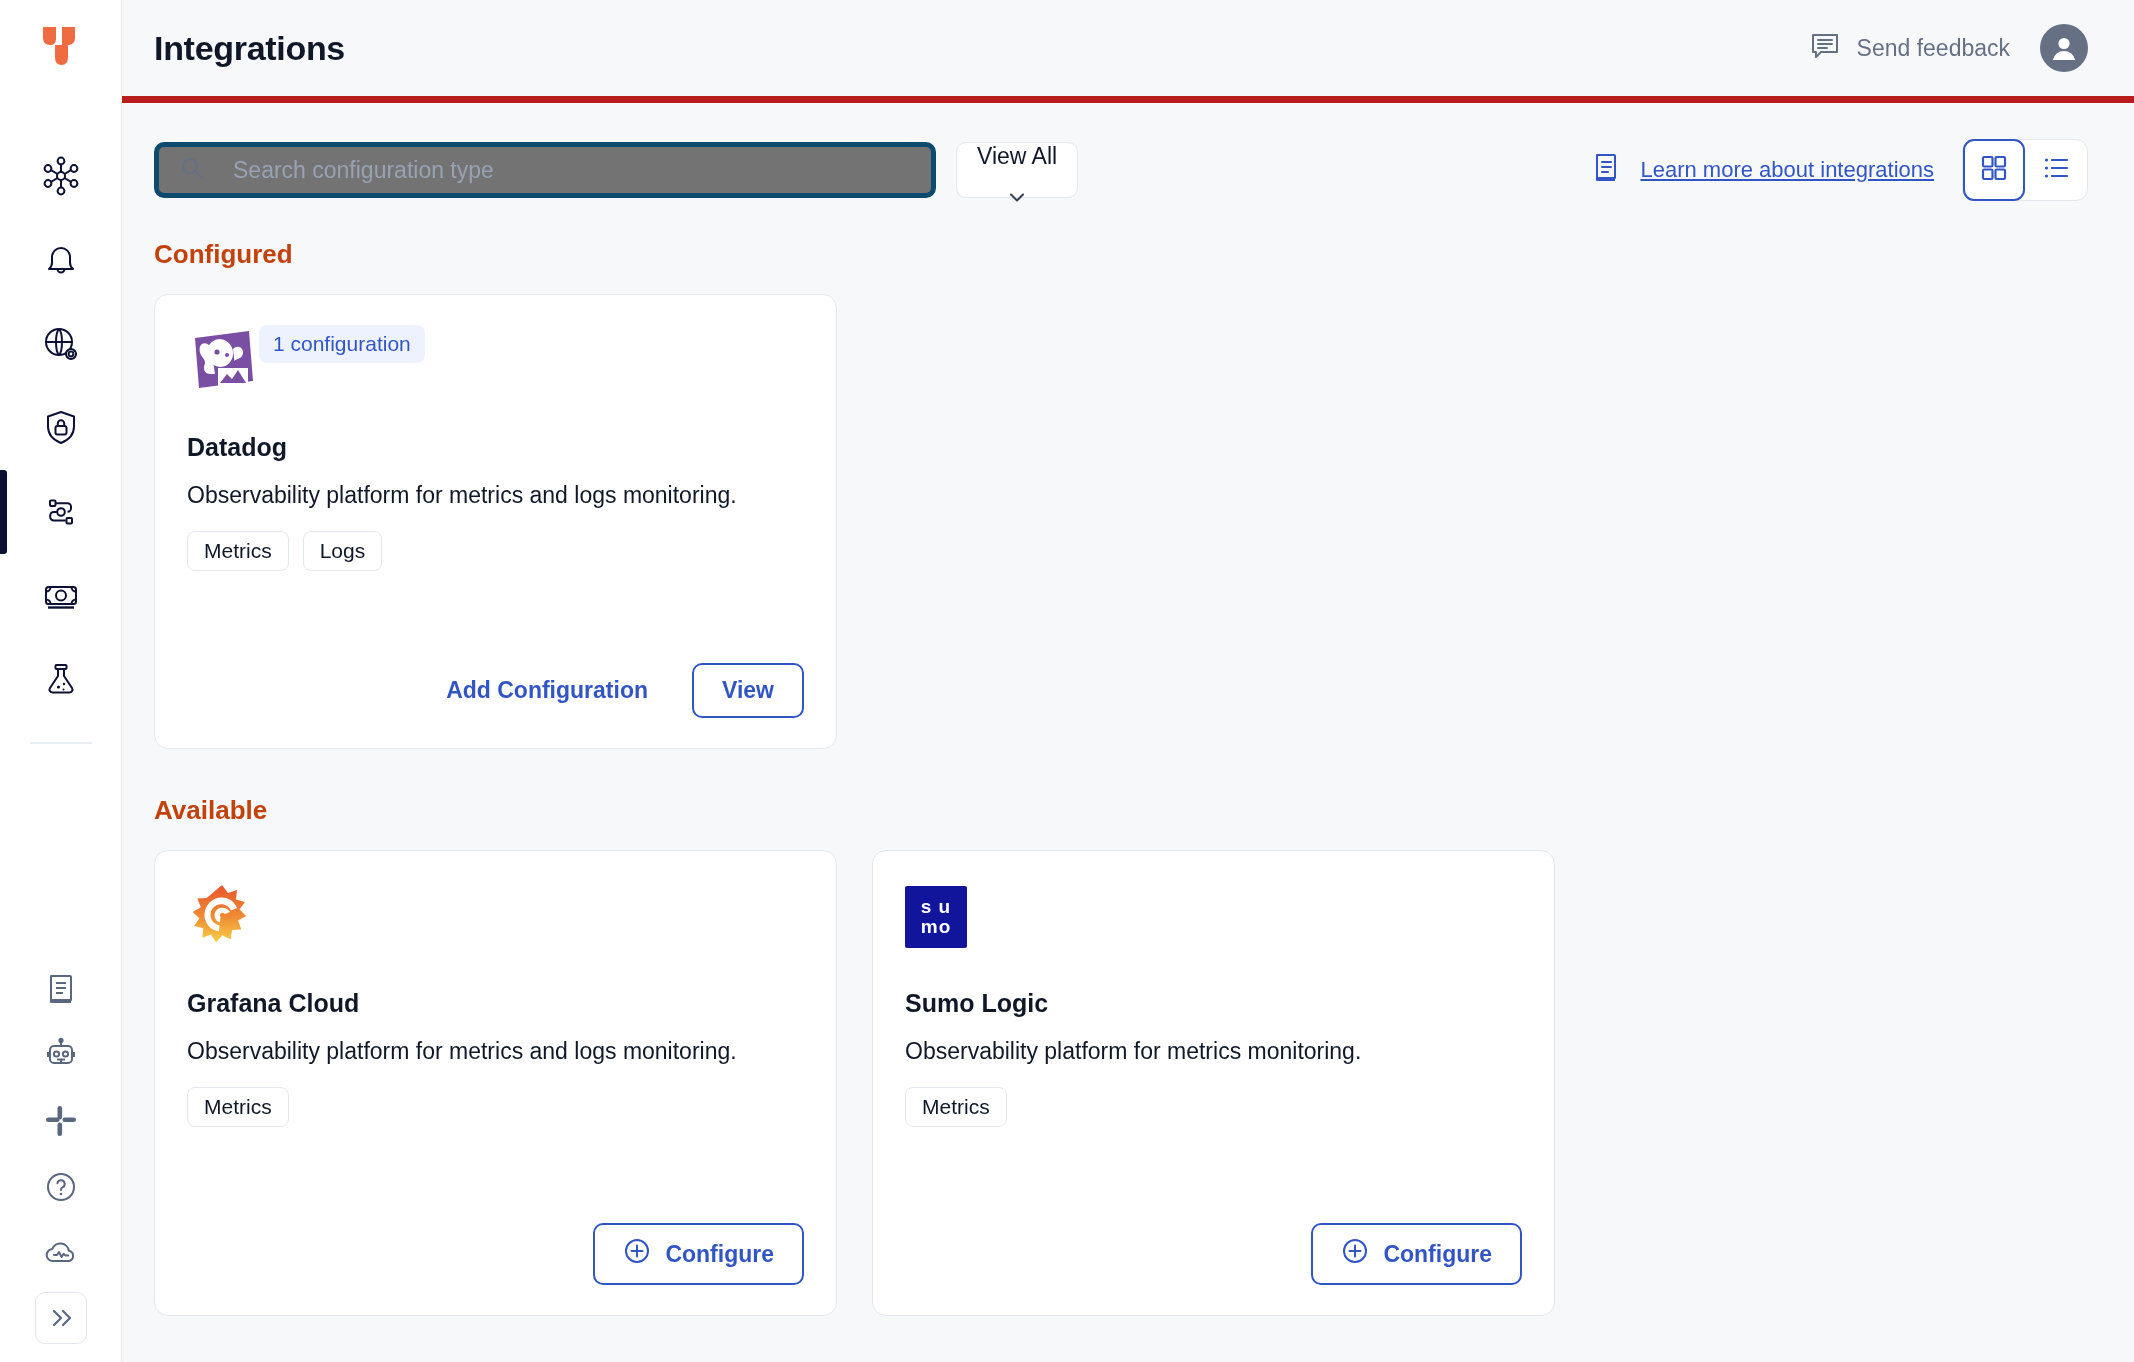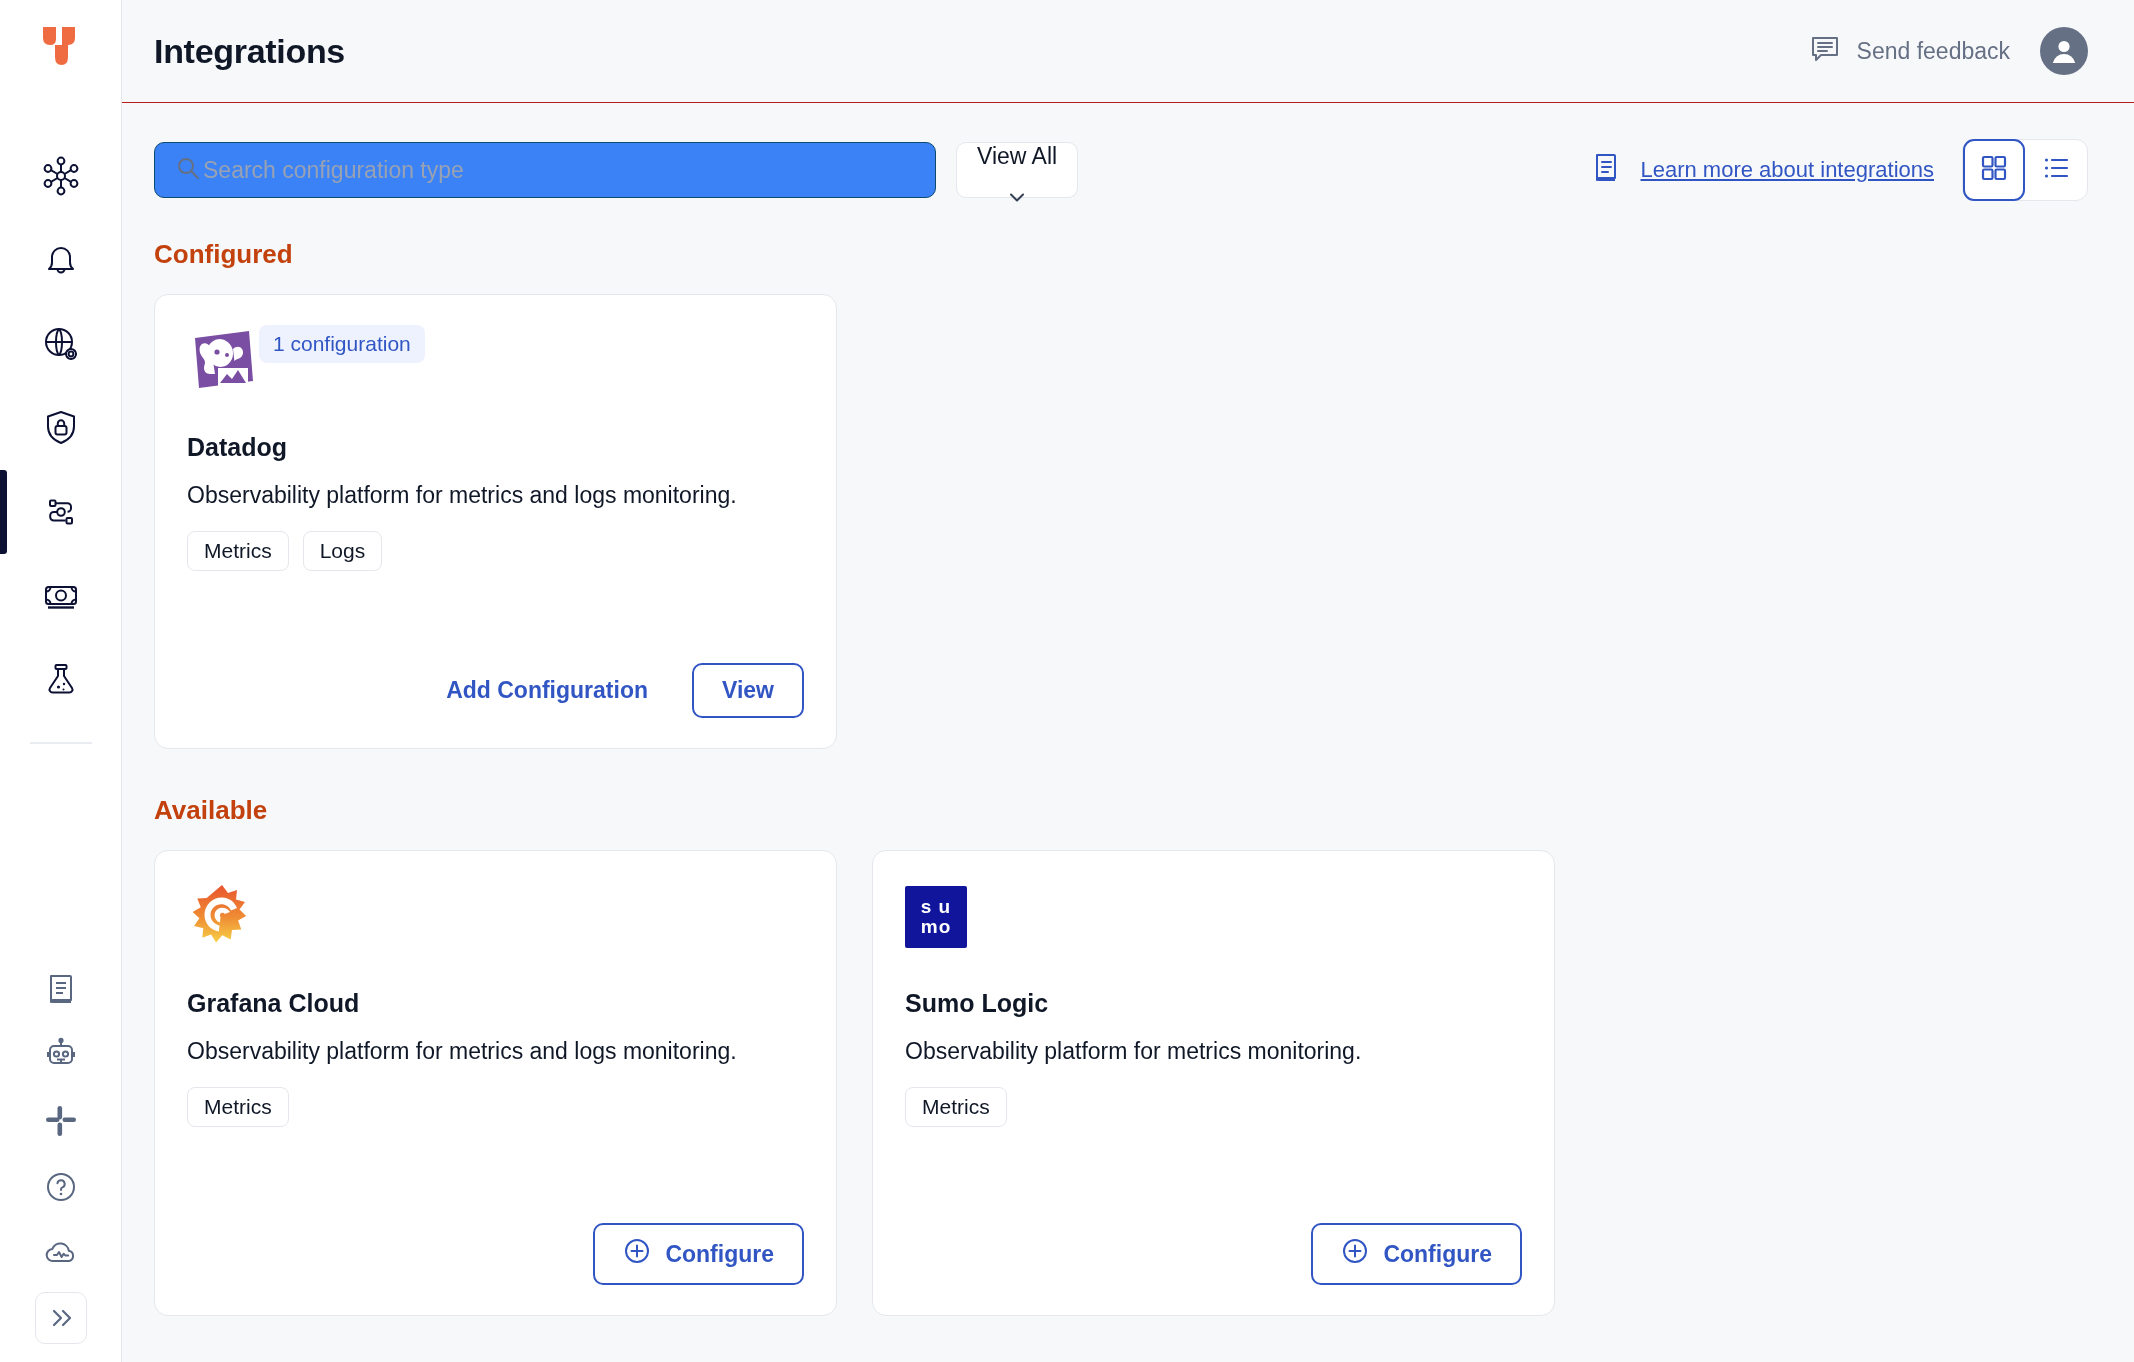--- a/index.html
+++ b/index.html
@@ -44,38 +44,38 @@
   }
 
   
   .main { flex: 1; display: flex; flex-direction: column; background: #f7f8fa;
           height: 1362px; overflow: hidden; }
 
   .topbar {
     height: 103px; flex: 0 0 103px;
     display: flex; align-items: center; justify-content: space-between;
     padding: 0 46px 0 32px;
-    border-bottom: 1px solid #b91c1c;
+    border-bottom: 7px solid #b91c1c;
     background: #f7f8fa;
   }
   .page-title { font-size: 34px; font-weight: bold; color: #101828; letter-spacing: -0.3px; }
   .topbar-right { display: flex; align-items: center; gap: 30px; }
   .feedback { display: flex; align-items: center; gap: 15px; cursor: pointer; }
   .feedback-label { font-size: 23px; color: #667085; }
   .avatar { width: 48px; height: 48px; border-radius: 50%; background: #667085;
             display: flex; align-items: center; justify-content: center; cursor: pointer; }
 
   .content { padding: 36px 46px 0 32px; overflow: hidden; }
 
   .toolbar { display: flex; align-items: center; justify-content: space-between; }
   .toolbar-left { display: flex; align-items: center; gap: 20px; }
   .search-box {
-    width: 782px; height: 56px; background: #3b82f6;
-    border: 1px solid #0c4a6e; border-radius: 10px;
-    display: flex; align-items: center; padding: 0 20px; gap: 2px;
+    width: 782px; height: 56px; background: #737373;
+    border: 5px solid #0c4a6e; border-radius: 10px;
+    display: flex; align-items: center; padding: 0 20px; gap: 28px;
   }
   .search-box input {
     border: none; outline: none; font-size: 23px; color: #101828;
     background: transparent; width: 100%; font-family: "Liberation Sans", sans-serif;
   }
   .search-box input::placeholder { color: #98a2b3; }
   .view-all {
     height: 56px; background: #fff; border: 1px solid #e4e7ec; border-radius: 10px;
     display: flex; align-items: center; gap: 16px; padding: 0 20px; cursor: pointer; flex-direction: column;
   }

